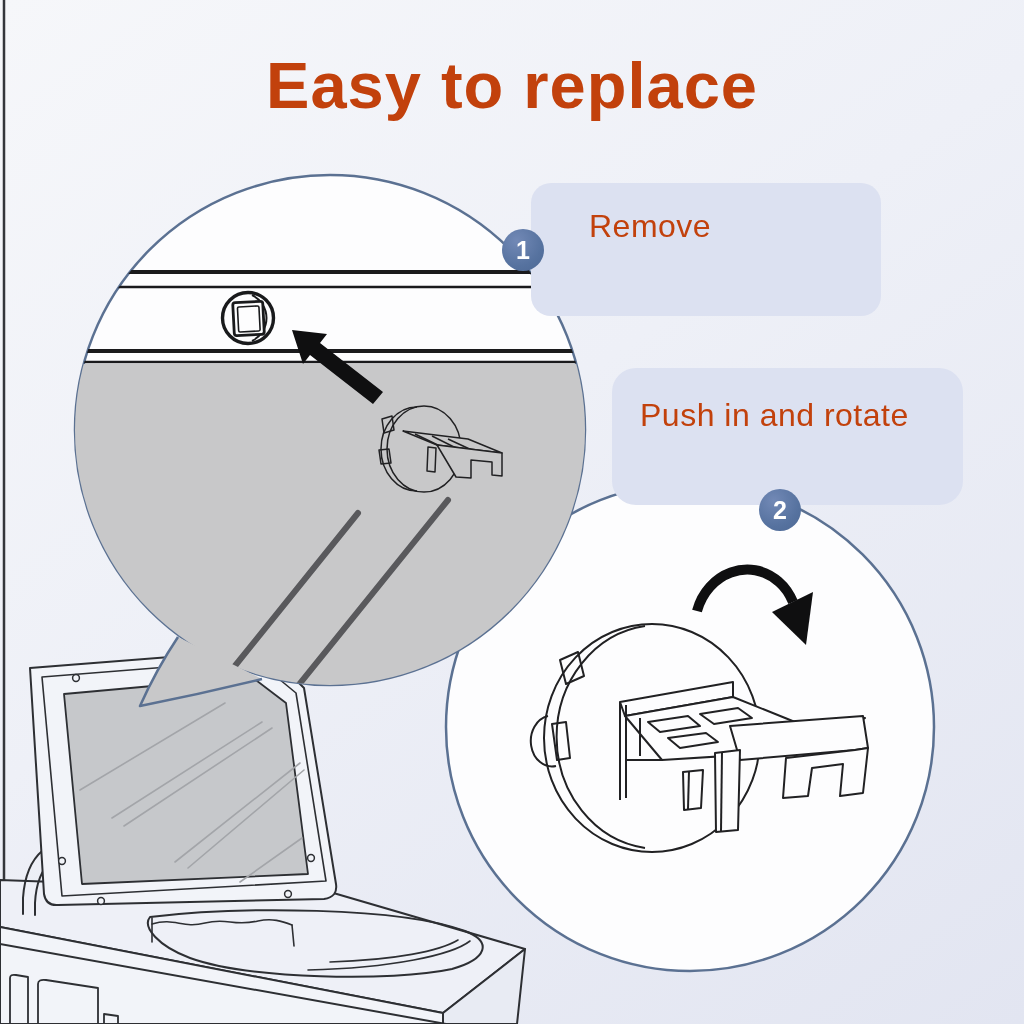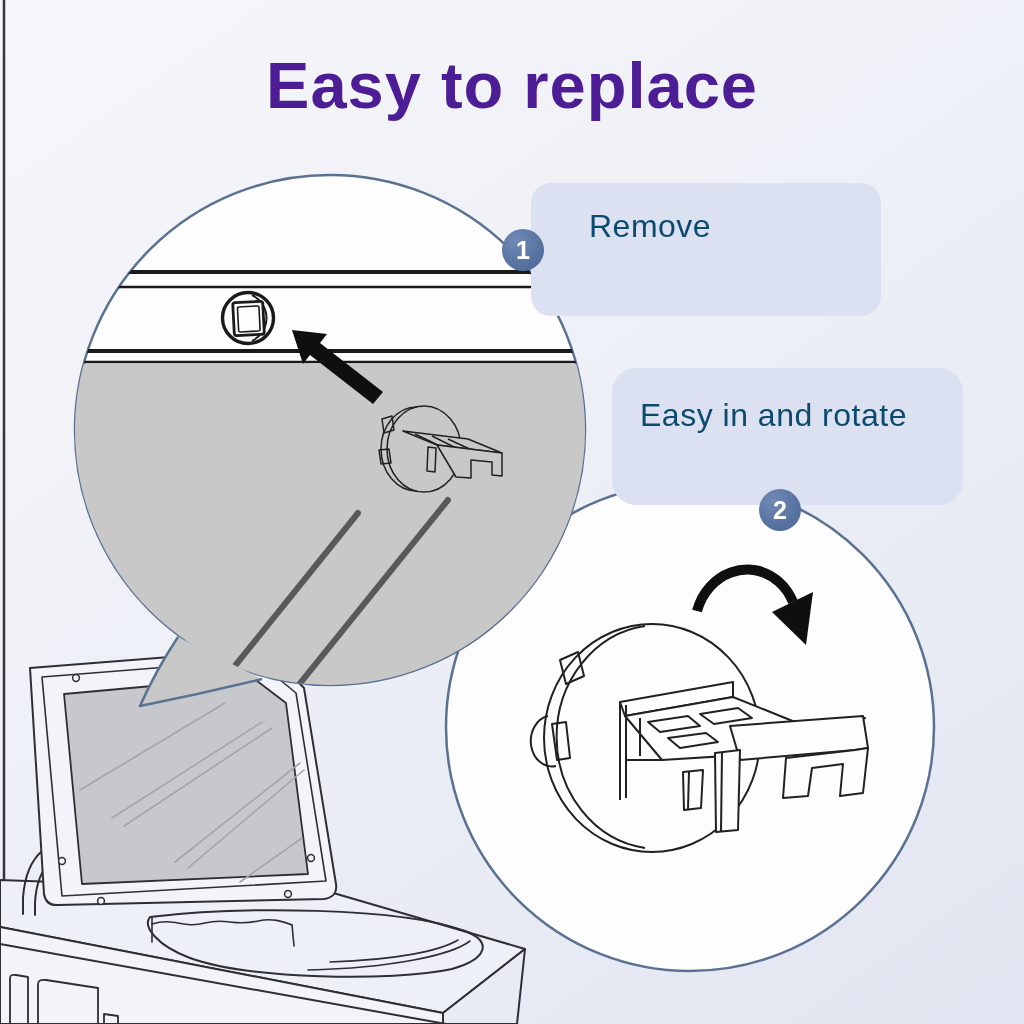--- a/index.html
+++ b/index.html
@@ -7,25 +7,25 @@
     width:1024px;height:1024px;
     font-family:"Liberation Sans", sans-serif;
     background:linear-gradient(145deg,#f6f7fa 0%,#eef0f7 45%,#e2e5f1 100%);
     position:relative;overflow:hidden;
   }
   #stage{position:absolute;left:0;top:0;width:1024px;height:1024px;}
   svg{position:absolute;left:0;top:0;}
   .title{
     position:absolute;left:0;top:48px;width:1024px;
     text-align:center;font-size:65px;font-weight:bold;
-    color:#4c1d95;letter-spacing:1px;z-index:4;
+    color:#c2410c;letter-spacing:1px;z-index:4;
   }
   .step-label{
     position:absolute;background:#dce1f1;border-radius:20px;
-    color:#0c4a6e;font-size:32px;line-height:45px;letter-spacing:0.5px;
+    color:#c2410c;font-size:32px;line-height:45px;letter-spacing:0.5px;
     z-index:3;box-sizing:border-box;
   }
   .step-label.one{left:531px;top:183px;width:350px;height:133px;padding:21px 10px 0 58px;}
   .step-label.two{left:612px;top:368px;width:351px;height:137px;padding:25px 10px 0 28px;border-radius:24px;}
   .badge{
     position:absolute;width:42px;height:42px;border-radius:50%;
     background:radial-gradient(circle at 35% 28%,#7289b6 0%,#56729f 62%,#4d6894 100%);
     color:#ffffff;font-size:25px;font-weight:bold;
     display:flex;align-items:center;justify-content:center;
     z-index:5;
@@ -190,19 +190,19 @@
   </g>
 </svg>
 
 <div class="title">Easy to replace</div>
 
 <div class="step-label one">
   <div>Remove</div>
 </div>
 
 <div class="step-label two">
-  <div>Easy in and rotate</div>
+  <div>Push in and rotate</div>
 </div>
 
 <div class="badge one">1</div>
 <div class="badge two">2</div>
 
 </div>
 
 </body></html>

